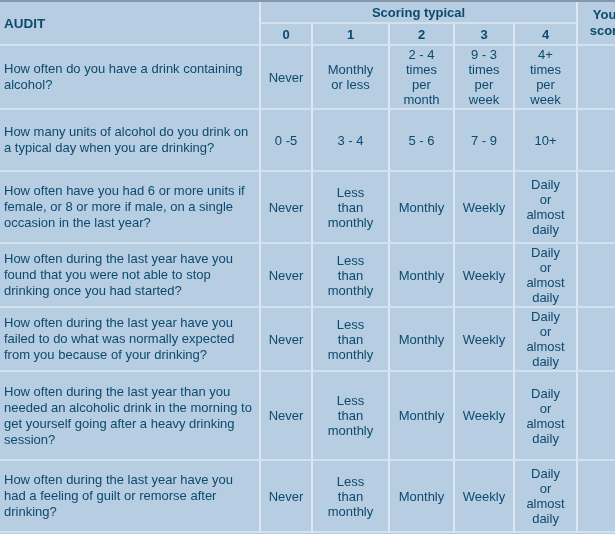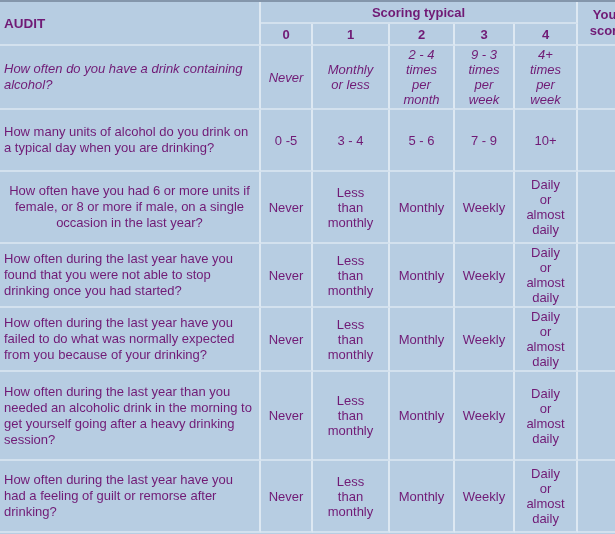--- a/index.html
+++ b/index.html
@@ -3,21 +3,21 @@
 <meta charset="utf-8">
 <style>
   html, body { margin: 0; padding: 0; }
   .screenshot {
     width: 615px; height: 534px;
     overflow: hidden;
     background: #b7cde2;
     border-top: 2px solid #8496ab;
     box-sizing: border-box;
     font-family: "Liberation Sans", sans-serif;
-    color: #701a75;
+    color: #0c4a6e;
   }
   table.audit {
     border-collapse: separate;
     border-spacing: 0;
     table-layout: fixed;
     width: 638px;
   }
   td {
     box-sizing: border-box;
     border-right: 2px solid #dde8f2;
@@ -37,23 +37,23 @@
   td.a {
     text-align: center;
     white-space: pre-line;
     line-height: 15px;
   }
   td.s { }
   td.hdr { font-weight: bold; text-align: center; }
   td.audit-cell { font-weight: bold; text-align: left; padding-left: 4px; font-size: 13.5px; }
   td.yscore-cell { font-weight: bold; text-align: center; line-height: 16px; }
   tr.hr td { height: 22px; }
-  tr.r0 td { height: 62px; font-style: italic; }
+  tr.r0 td { height: 62px; }
   tr.r1 td { height: 62px; }
-  tr.r2 td { height: 72px; text-align: center; }
+  tr.r2 td { height: 72px; }
   tr.r3 td { height: 50px; }
   tr.r4 td { height: 56px; }
   tr.r5 td { height: 89px; }
   tr.r6 td { height: 72px; }
 </style>
 </head>
 <body>
 
 <div class="screenshot">
   <table class="audit">

